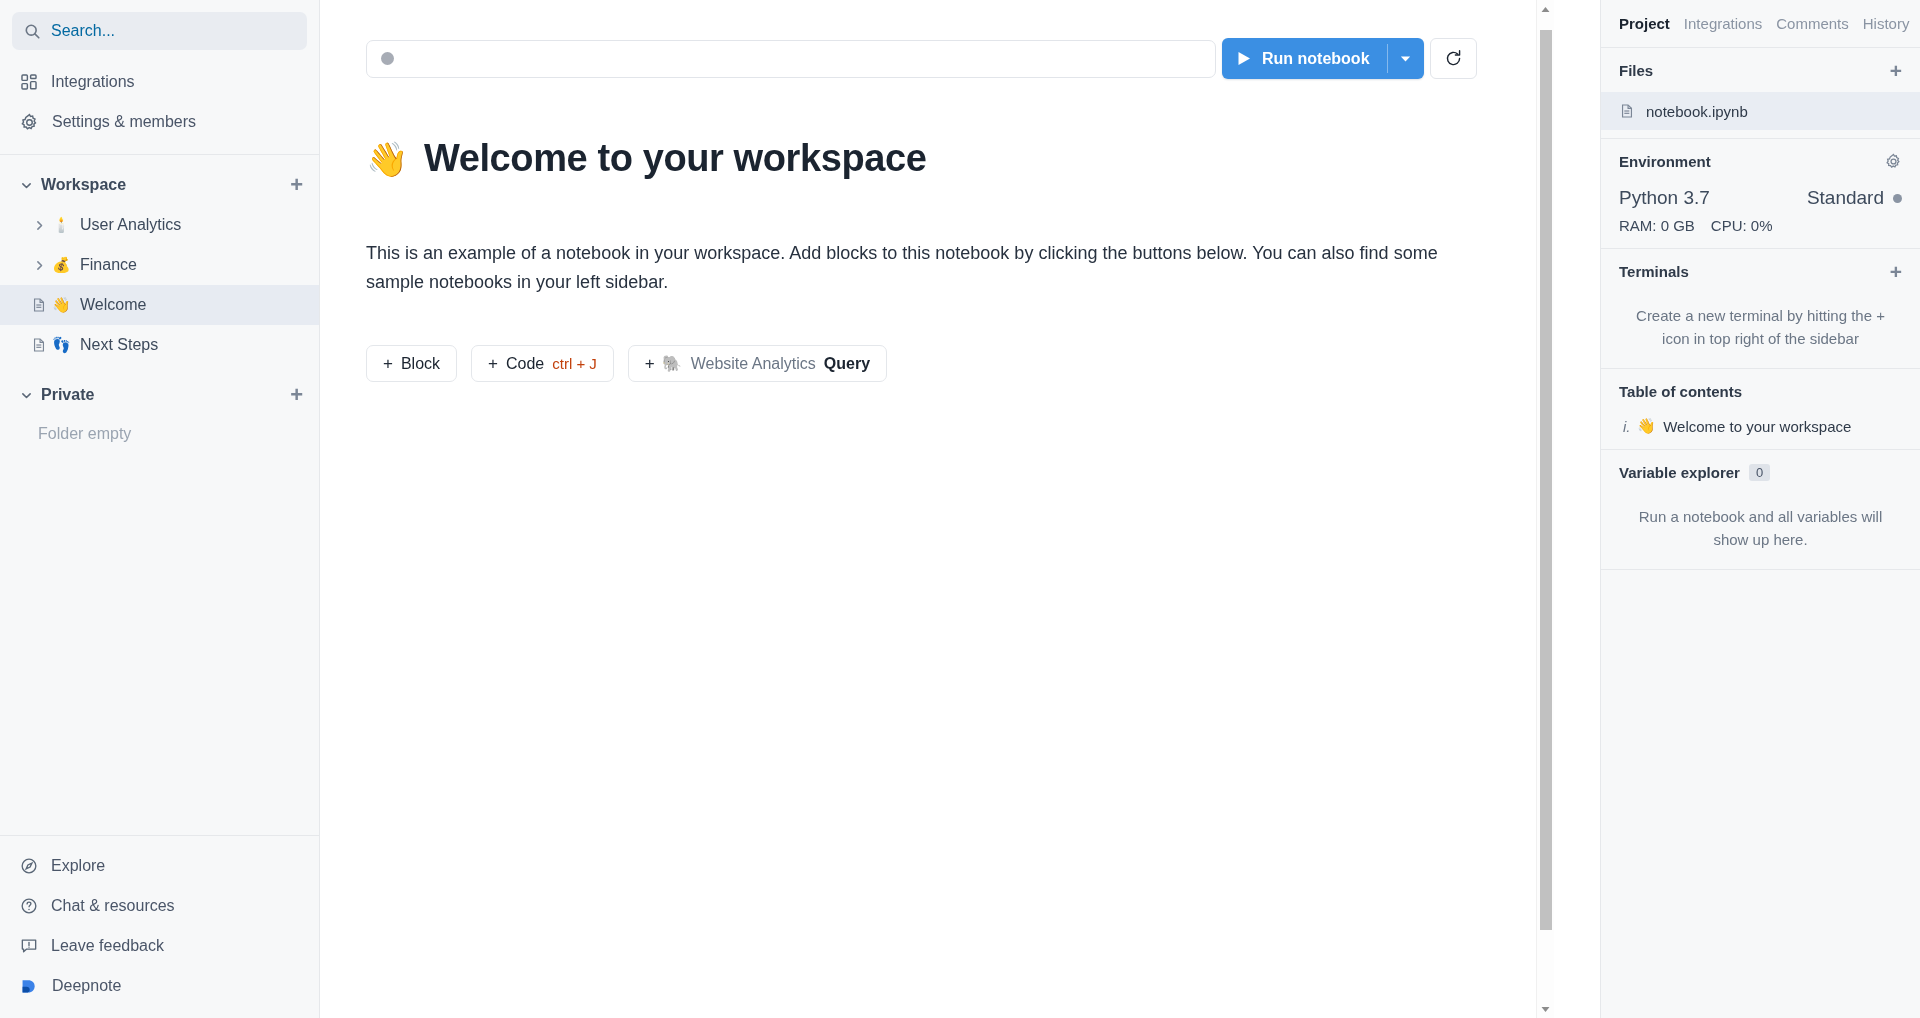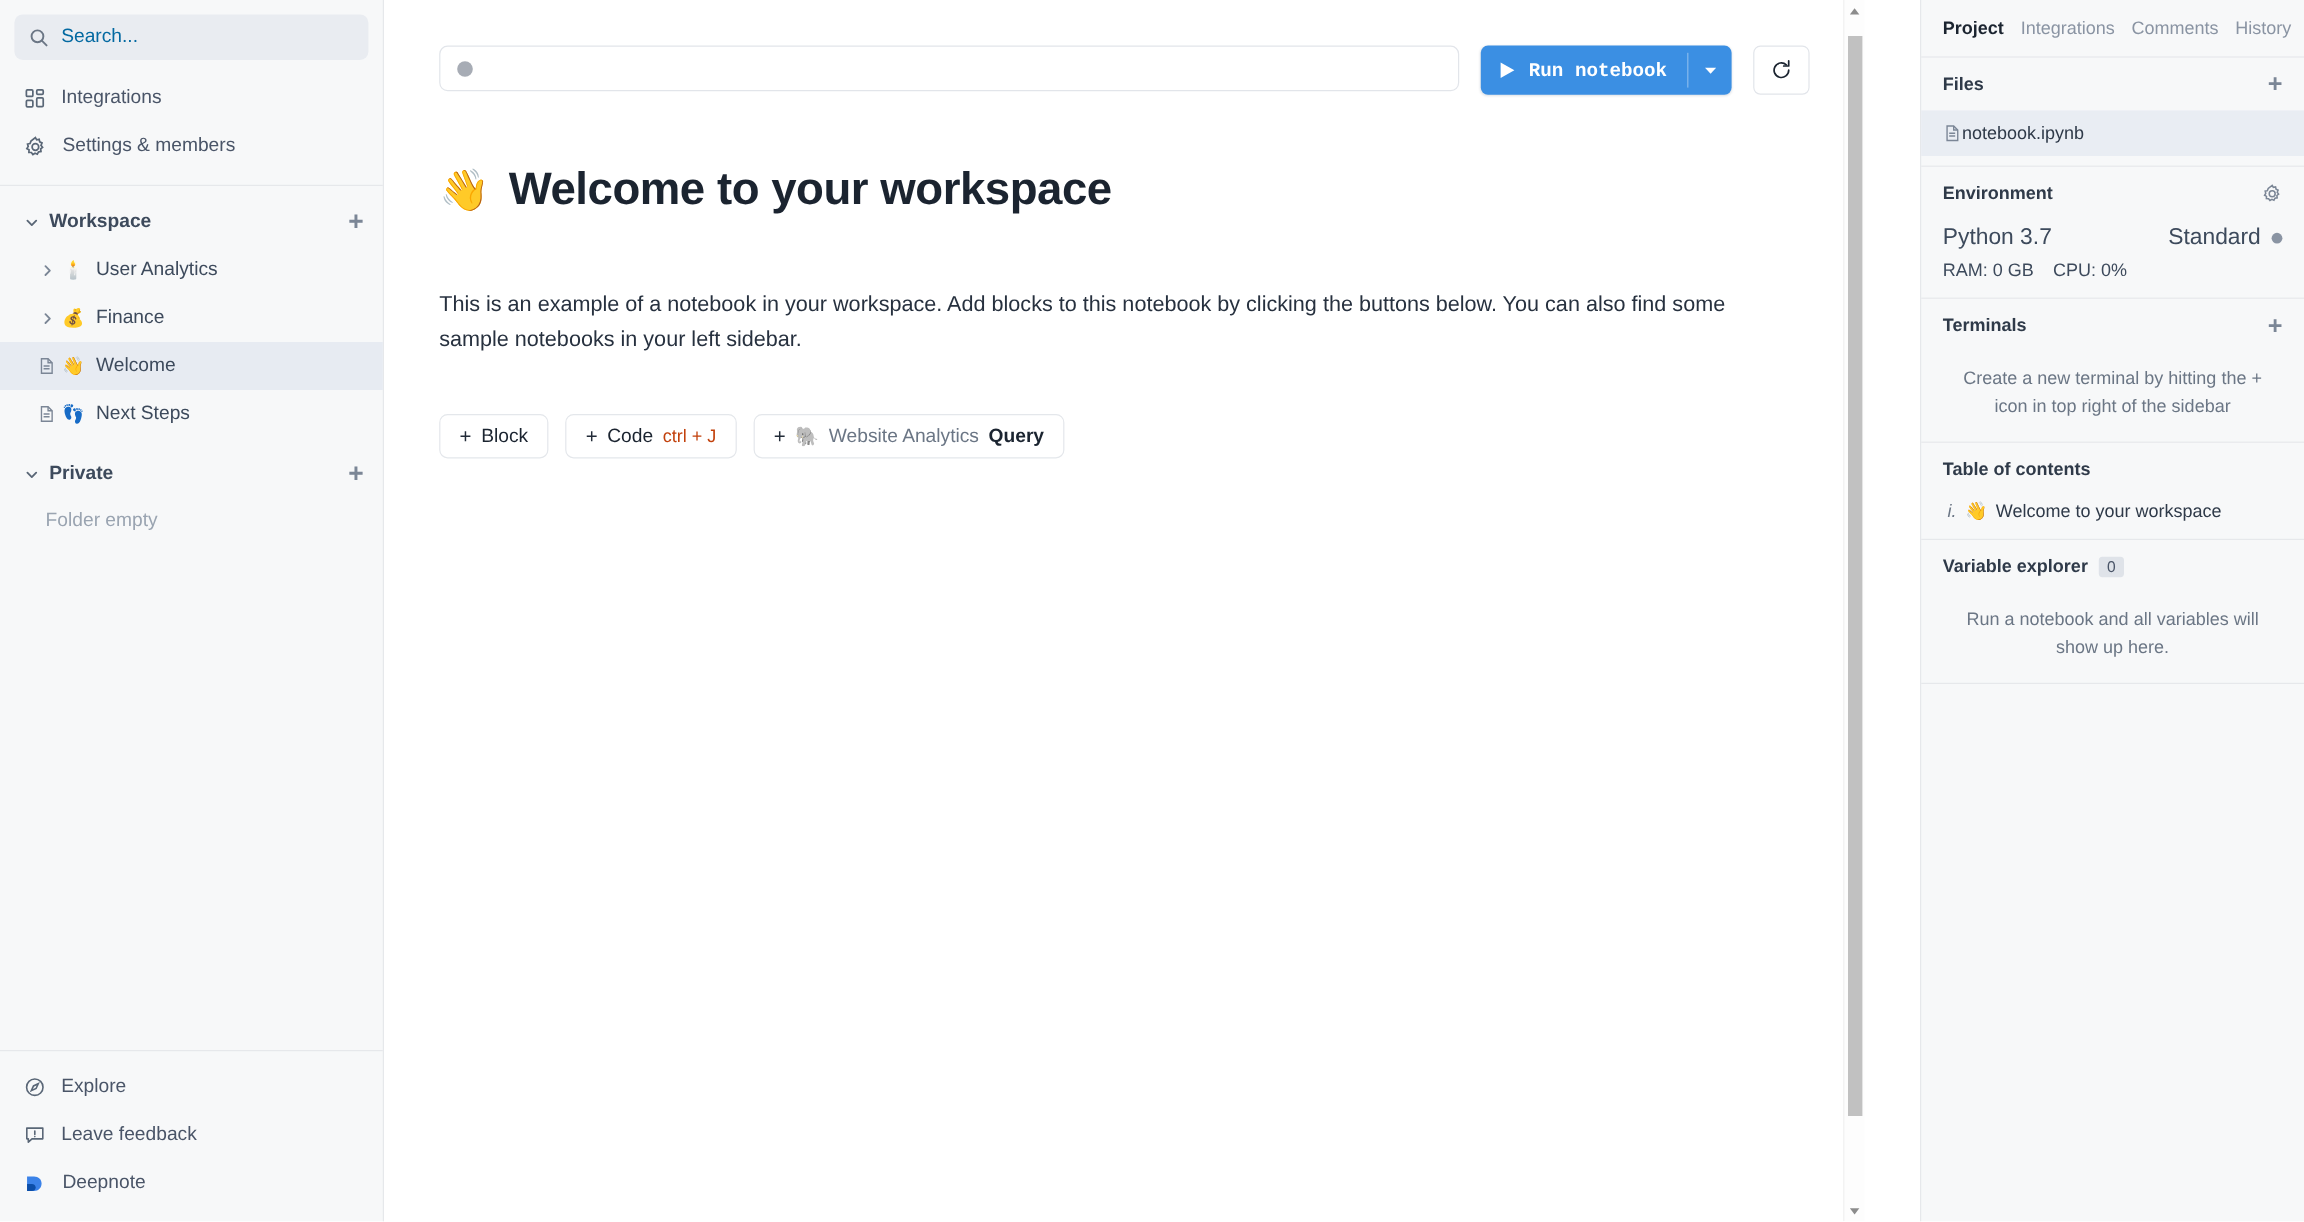--- a/index.html
+++ b/index.html
@@ -62,23 +62,22 @@
     display:flex; align-items:center; gap: 13px;
     height: 40px; padding: 0 20px; color: #4a5568; font-size: 16px; cursor:pointer;
   }
 
   
   .main {
     flex: 1; height: 1018px; background: #fff;
     position: relative; overflow: hidden;
   }
   .toolbar {
-    display: flex; gap: 18px;
+    display: flex; align-items: center; gap: 6px;
     padding: 38px 40px 0 46px;
-    font-family: Liberation Mono, monospace;
   }
   .cmd-input {
     flex: 1; max-width: 850px; height: 38px;
     border: 1px solid #e2e5ea; border-radius: 7px;
     background: #fff; display: flex; align-items: center; padding: 0 14px;
   }
   .cmd-dot { width: 13px; height: 13px; border-radius: 50%; background: #a7acb5; }
   .run-btn {
     display: flex; align-items: stretch; height: 41px;
     background: #3b8fe3; border-radius: 6px; overflow: hidden; cursor: pointer;
@@ -141,21 +140,21 @@
     padding: 0 18px; border-bottom: 1px solid #e6e8eb; font-size: 15px;
   }
   .rtab { color:#8a94a3; cursor: pointer; }
   .rtab.active { color:#1b2430; font-weight: bold; }
   .rsec-head {
     display:flex; align-items:center; height: 44px; padding: 0 18px;
     font-size: 15px; font-weight: bold; color:#2f3a49;
   }
   .rsec-head .act { margin-left:auto; color:#7b8696; font-size: 21px; line-height:1; cursor:pointer; display:flex;}
   .file-row {
-    display:flex; align-items:center; height: 38px; padding: 0 18px;
+    display:flex; align-items:center; gap: 11px; height: 38px; padding: 0 18px;
     background:#e9edf3; font-size: 15px; color:#2f3a49; cursor:pointer;
   }
   .rsec { border-bottom: 1px solid #e6e8eb; padding-bottom: 14px; }
   .rsec.tight { padding-bottom: 8px; }
   .env-line {
     display:flex; align-items:center; padding: 0 18px; height: 30px;
     font-size: 19px; color:#3d4a5c;
   }
   .env-line .right-side { margin-left:auto; display:flex; align-items:center; gap:9px; }
   .env-dot { width: 9px; height: 9px; border-radius:50%; background:#8a94a3; }
@@ -294,20 +293,30 @@
 
     <div class="bottom-nav">
       <div class="bottom-row">
         <span class="icon">
           <svg width="18" height="18" viewBox="0 0 20 20" fill="none" stroke="#5a6777" stroke-width="1.5">
             <circle cx="10" cy="10" r="7.6"></circle>
               <path d="M13.2 6.8l-2 4.4-4.4 2 2-4.4z" fill="none"></path>
           </svg>
         </span>
         <span>Explore</span>
+      </div>
+      <div class="bottom-row">
+        <span class="icon">
+          <svg width="18" height="18" viewBox="0 0 20 20" fill="none" stroke="#5a6777" stroke-width="1.5">
+            <circle cx="10" cy="10" r="7.6"></circle>
+            <path d="M7.9 7.7c0-1.2 1-2 2.1-2s2.1.8 2.1 1.9c0 1.5-2 1.6-2 3.1" stroke-linecap="round"></path>
+            <circle cx="10" cy="14" r=".85" fill="#5a6777" stroke="none"></circle>
+          </svg>
+        </span>
+        <span>Chat &amp; resources</span>
       </div>
       <div class="bottom-row">
         <span class="icon">
           <svg width="18" height="18" viewBox="0 0 20 20" fill="none" stroke="#5a6777" stroke-width="1.5">
             <path d="M2.6 3.4h14.8v10H7.4l-3.4 3v-3H2.6z" stroke-linejoin="round"></path>
             <line x1="10" y1="6.1" x2="10" y2="9.4" stroke-linecap="round"></line>
             <circle cx="10" cy="11.3" r=".75" fill="#5a6777" stroke="none"></circle>
           </svg>
         </span>
         <span>Leave feedback</span>

